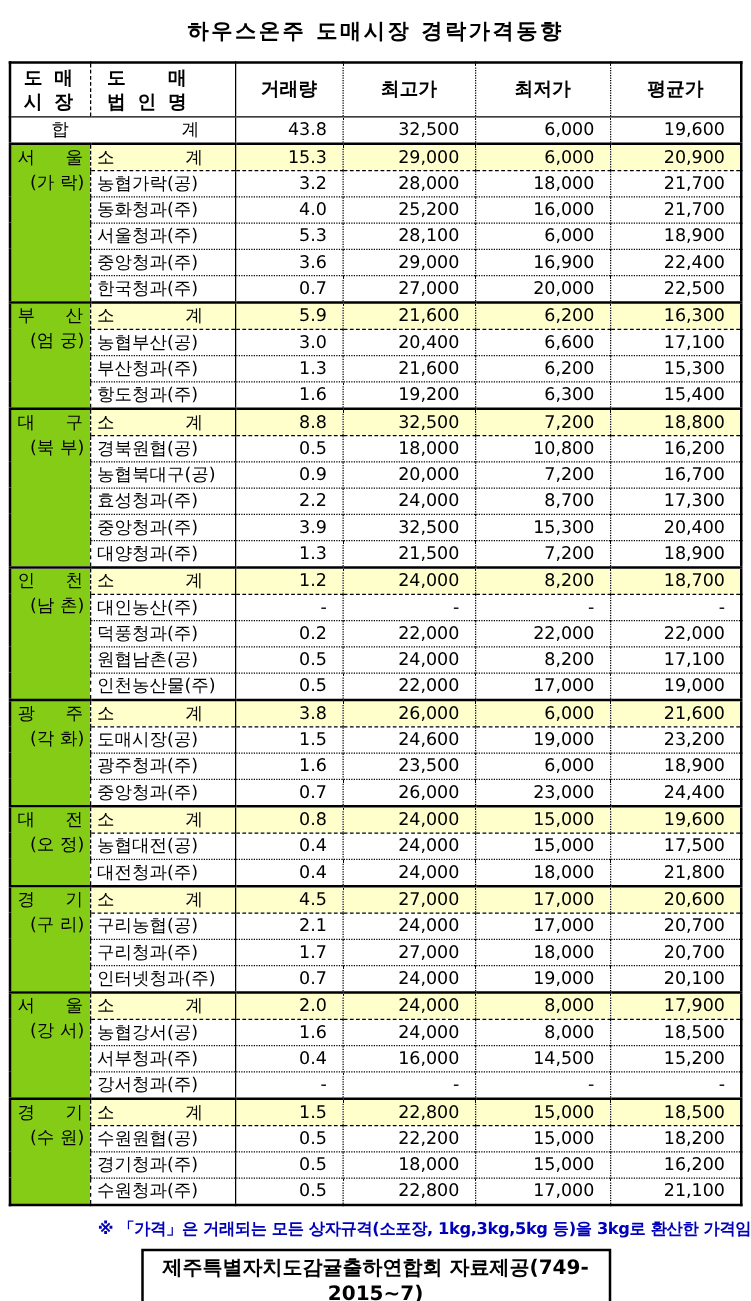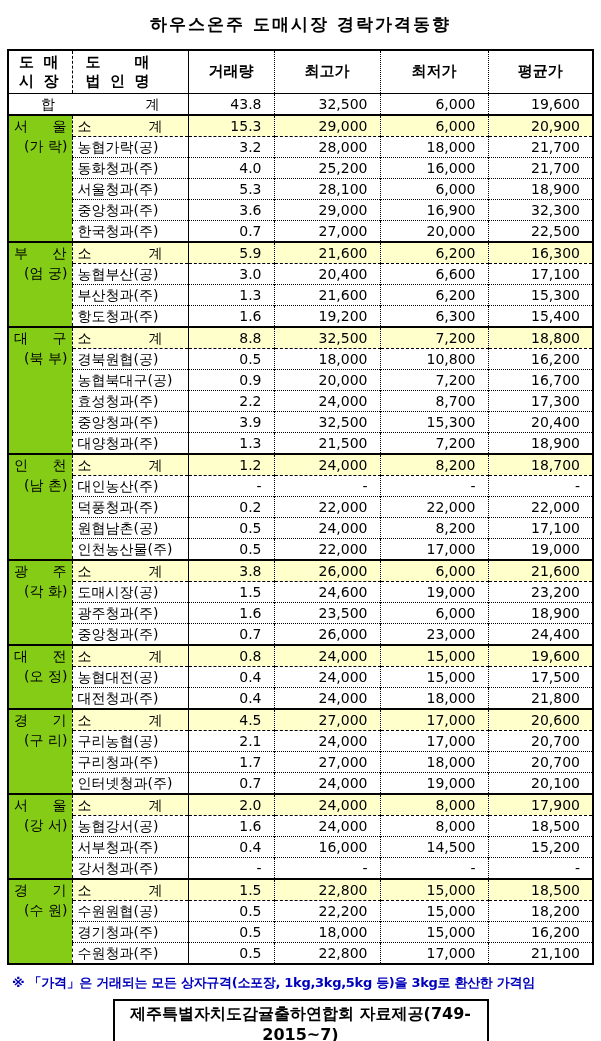--- a/index.html
+++ b/index.html
@@ -57,21 +57,21 @@
   td.market-cell{vertical-align:top;background:#84cc16;}
   td.market-cell .jline{height:20.9px;line-height:21px;padding:0 5px;}
   td.market-cell .jline:last-child{padding:0 15px;}
   tr.group-first td{border-top:2px solid var(--ink);}
   tr.after-subtotal td{border-top:1px dashed var(--ink);}
   tr.inner td{border-top:1px dotted var(--ink);}
   tr.subtotal td.label-cell,tr.subtotal td.num{background:var(--subtotal-bg);}
   tr.total-row td{font-weight:normal;}
   .footnote{
     margin:9px 0 0 12px;font-size:13px;font-weight:bold;
-    color:var(--note-blue);letter-spacing:-0.3px;white-space:nowrap;
+    color:var(--note-blue);letter-spacing:-0.3px;white-space:nowrap;text-align:right;
   }
   .source-box{
     width:376px;margin:7px auto 0 auto;border:2px solid var(--ink);
     text-align:center;font-weight:bold;font-size:16px;padding:3px 0 4px 0;
   }
 </style>
 </head>
 <body>
 
 <div class="page-title">하우스온주 도매시장 경락가격동향</div>
@@ -142,21 +142,21 @@
         <td class="num vol">5.3</td>
         <td class="num dot">28,100</td>
         <td class="num dot">6,000</td>
         <td class="num dot">18,900</td>
       </tr>
       <tr class="inner">
         <td class="label-cell">중앙청과(주)</td>
         <td class="num vol">3.6</td>
         <td class="num dot">29,000</td>
         <td class="num dot">16,900</td>
-        <td class="num dot">32,300</td>
+        <td class="num dot">22,400</td>
       </tr>
       <tr class="inner">
         <td class="label-cell">한국청과(주)</td>
         <td class="num vol">0.7</td>
         <td class="num dot">27,000</td>
         <td class="num dot">20,000</td>
         <td class="num dot">22,500</td>
       </tr>
       <tr class="group-first subtotal">
         <td rowspan="4" class="market-cell">

